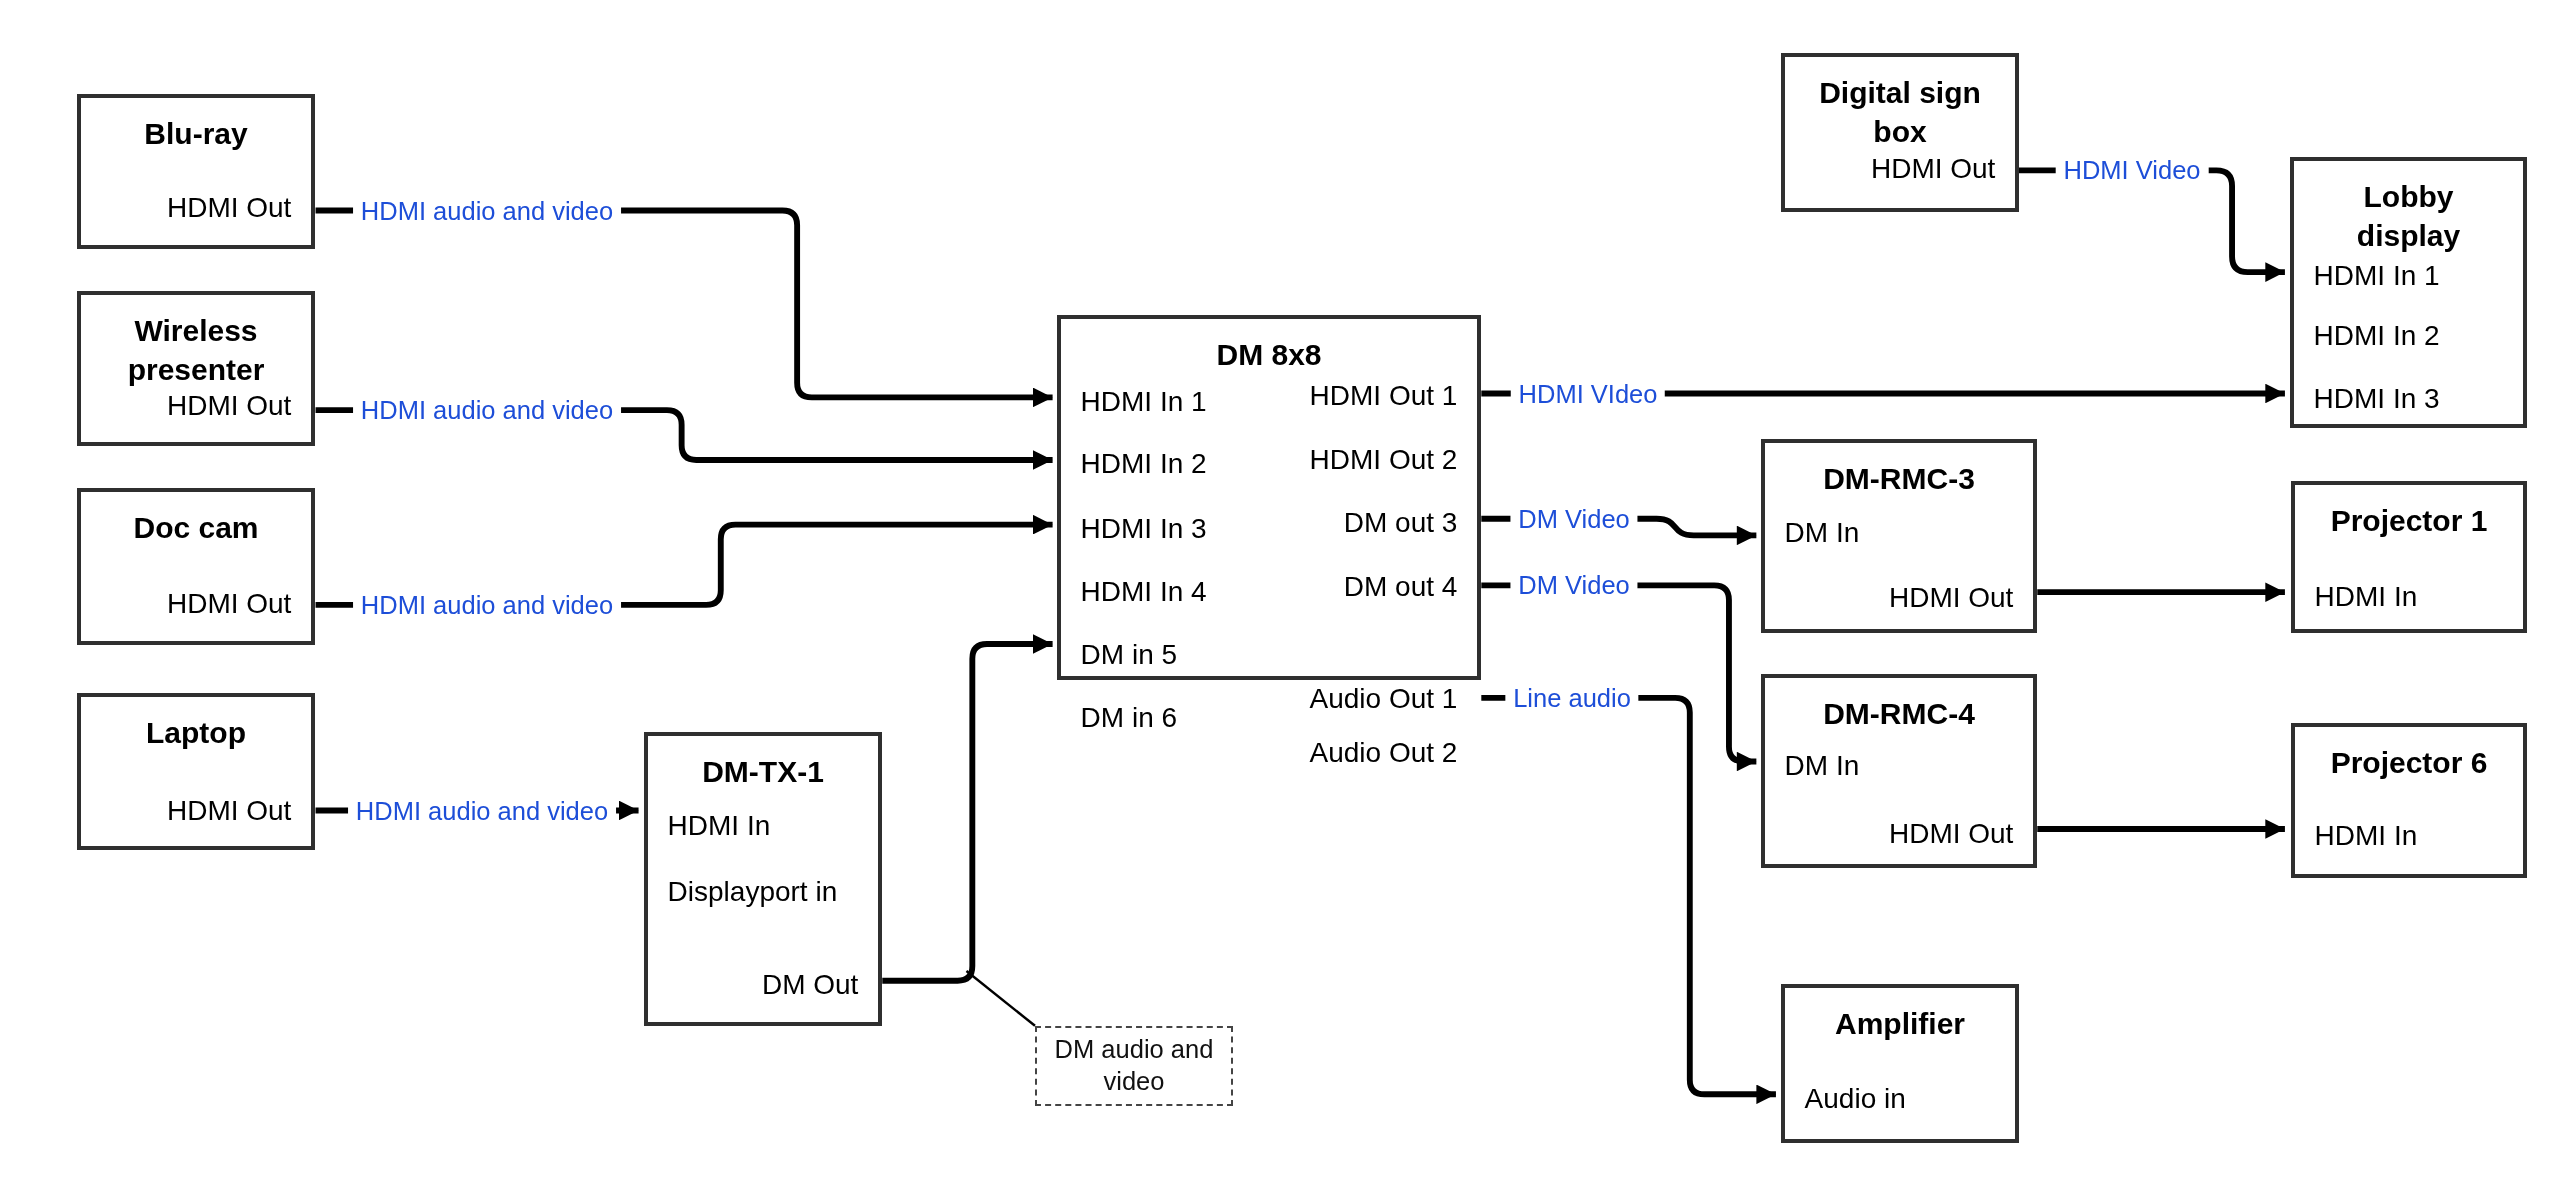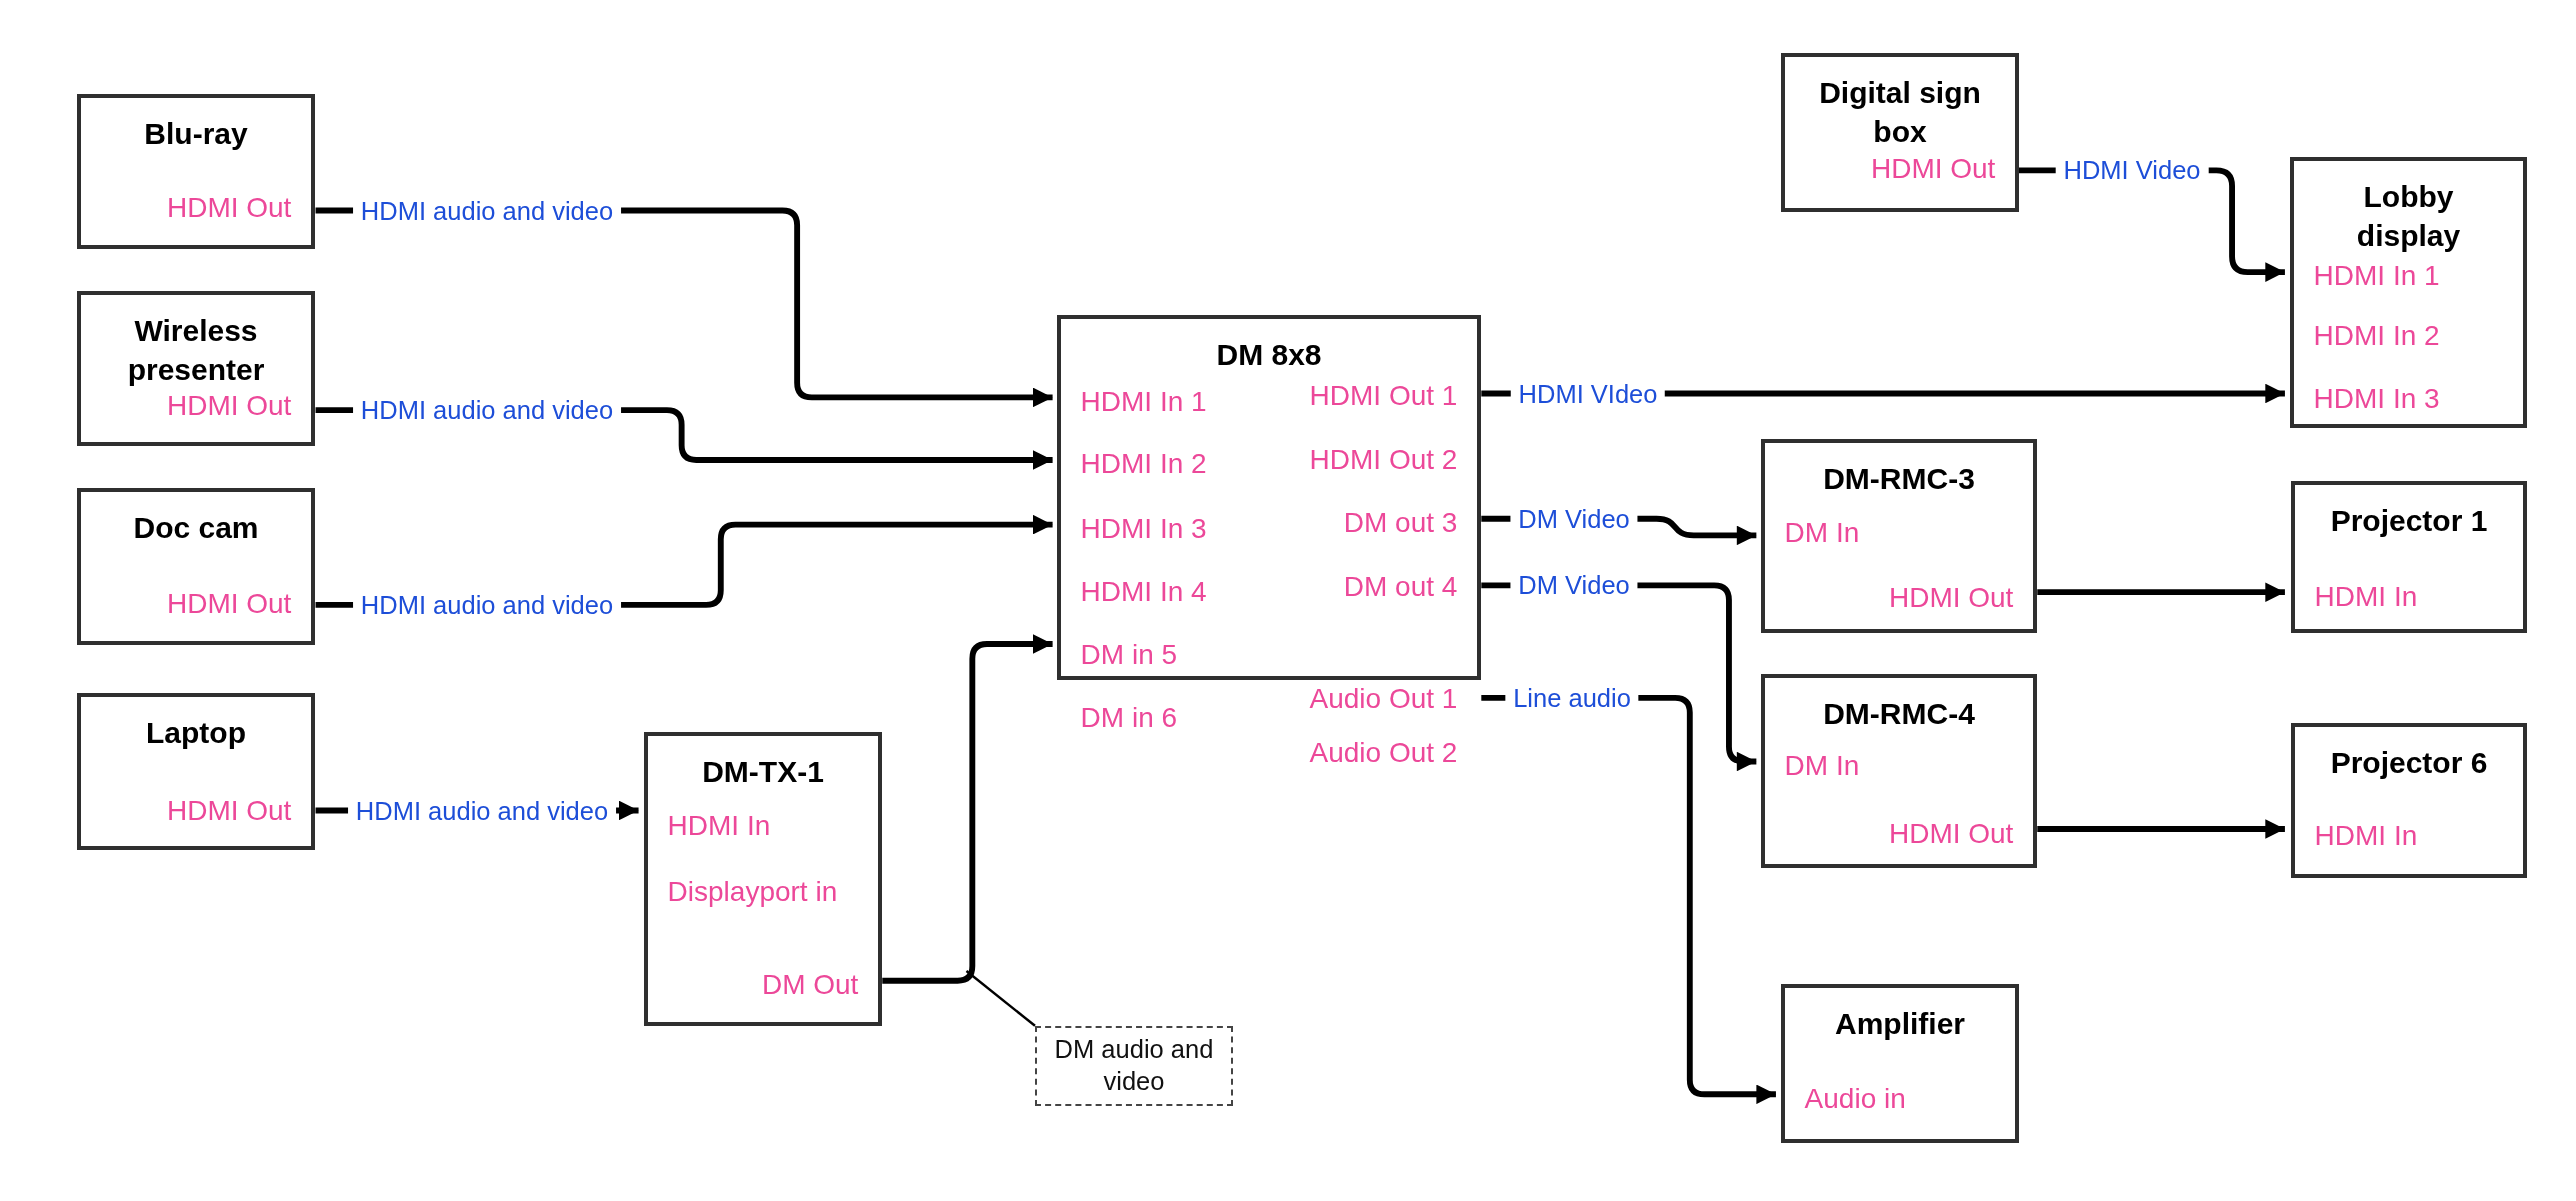--- a/index.html
+++ b/index.html
@@ -19,21 +19,21 @@
     box-sizing:border-box;
     padding-left:38px;
   }
   .title{
     position:absolute;top:15.7px;left:7.8px;right:7.8px;
     text-align:center;
     font-size:30px;font-weight:bold;line-height:39px;color:#000000;
   }
   .port{
     position:absolute;height:35px;line-height:35px;
-    font-size:28px;white-space:nowrap;color:#ec4899;
+    font-size:28px;white-space:nowrap;color:#000000;
   }
   .port.left{left:19.6px;}
   .port.right{right:19.6px;text-align:right;}
   .wire-label{
     position:absolute;
     transform:translate(-50%,-50%);
     background:#ffffff;
     padding:0 7.8px;
     font-size:25.5px;line-height:31px;white-space:nowrap;color:#1d4ed8;
   }

